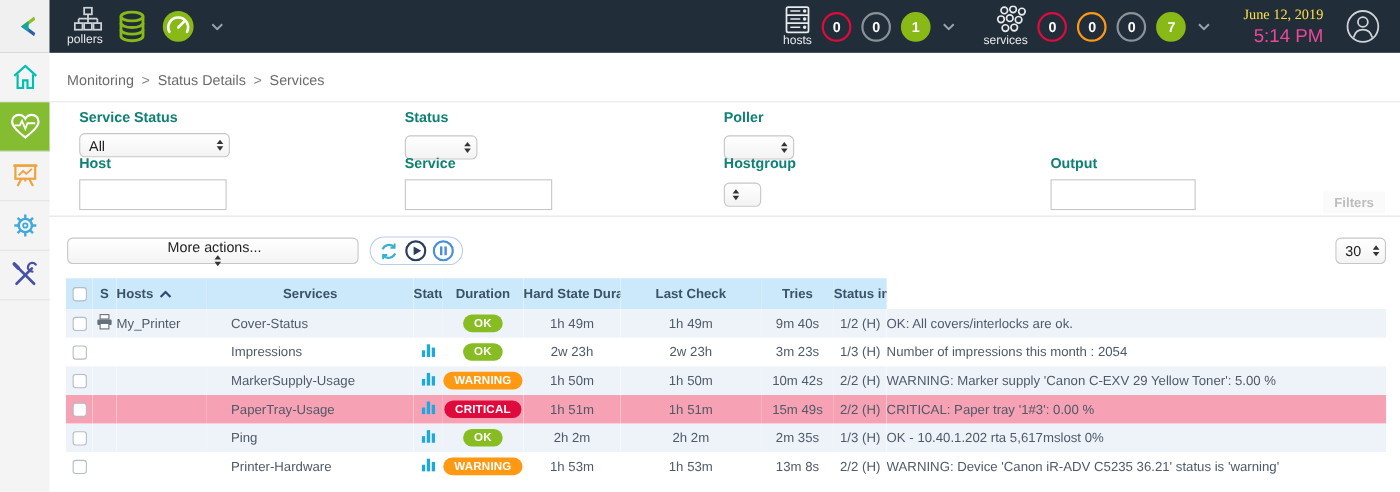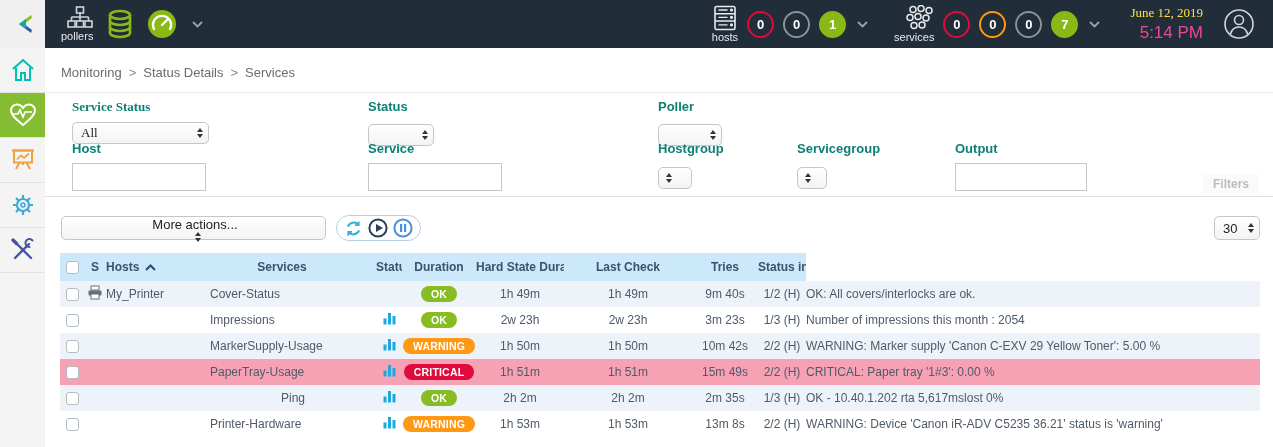--- a/index.html
+++ b/index.html
@@ -206,21 +206,21 @@
   </div>
 </div>
 
 <div class="main">
 
   <div class="breadcrumb">
     <span>Monitoring</span><span class="sep">&gt;</span><span>Status Details</span><span class="sep">&gt;</span><span>Services</span>
   </div>
 
   <div class="filter-panel">
-    <div class="field" style="left:27px; top:6px;font-family:Liberation Serif, serif;">
+    <div class="field" style="left:27px; top:6px;">
       <span class="flabel">Service Status</span>
       <div class="fselect" style="width:137px;">
         <span>All</span>
         <span class="stepper">
             <i class="up"></i>
             <i class="dn"></i>
           </span>
       </div>
     </div>
     <div class="field" style="left:323px; top:6px;">
@@ -248,29 +248,20 @@
       <span class="flabel">Host</span>
       <input class="ftext" style="width: 134px;" value="">
     </div>
     <div class="field" style="left:323px; top:48px;">
       <span class="flabel">Service</span>
       <input class="ftext" style="width: 134px;" value="">
     </div>
     <div class="field" style="left:613px; top:48px;">
       <span class="flabel">Hostgroup</span>
       <div class="fselect" style="width:34px; padding-left:5px;">
-        <span class="stepper" style="margin-left:2px;">
-            <i class="up"></i>
-            <i class="dn"></i>
-          </span>
-      </div>
-    </div>
-    <div class="field" style="left:752px; top:48px;">
-      <span class="flabel">Servicegroup</span>
-      <div class="fselect" style="width:30px; padding-left:5px;">
         <span class="stepper" style="margin-left:2px;">
             <i class="up"></i>
             <i class="dn"></i>
           </span>
       </div>
     </div>
     <div class="field" style="left:910px; top:48px;">
       <span class="flabel">Output</span>
       <input class="ftext" style="width: 132px;" value="">
     </div>
@@ -411,21 +402,21 @@
           <td>1h 51m</td>
           <td>1h 51m</td>
           <td>15m 49s</td>
           <td>2/2 (H)</td>
           <td class="al">CRITICAL: Paper tray '1#3': 0.00 %</td>
         </tr>
         <tr class="tint">
           <td><input type="checkbox" class="cb" style=""></td>
           <td></td>
           <td class="al"><span class="host-name"></span></td>
-          <td class="al" style="padding-left:22px;text-align:center;"><span class="svc-name">Ping</span></td>
+          <td class="al" style="padding-left:22px;"><span class="svc-name">Ping</span></td>
           <td><svg width="13" height="13" viewBox="0 0 13 13">
               <rect x="0.5" y="6.5" width="3" height="6" fill="#1ca9e0"></rect>
               <rect x="5" y="1" width="3" height="11.5" fill="#1ca9e0"></rect>
               <rect x="9.5" y="4" width="3" height="8.5" fill="#1ca9e0"></rect>
             </svg></td>
           <td><span class="badge" style="background:#87bd22">OK</span></td>
           <td>2h 2m</td>
           <td>2h 2m</td>
           <td>2m 35s</td>
           <td>1/3 (H)</td>

